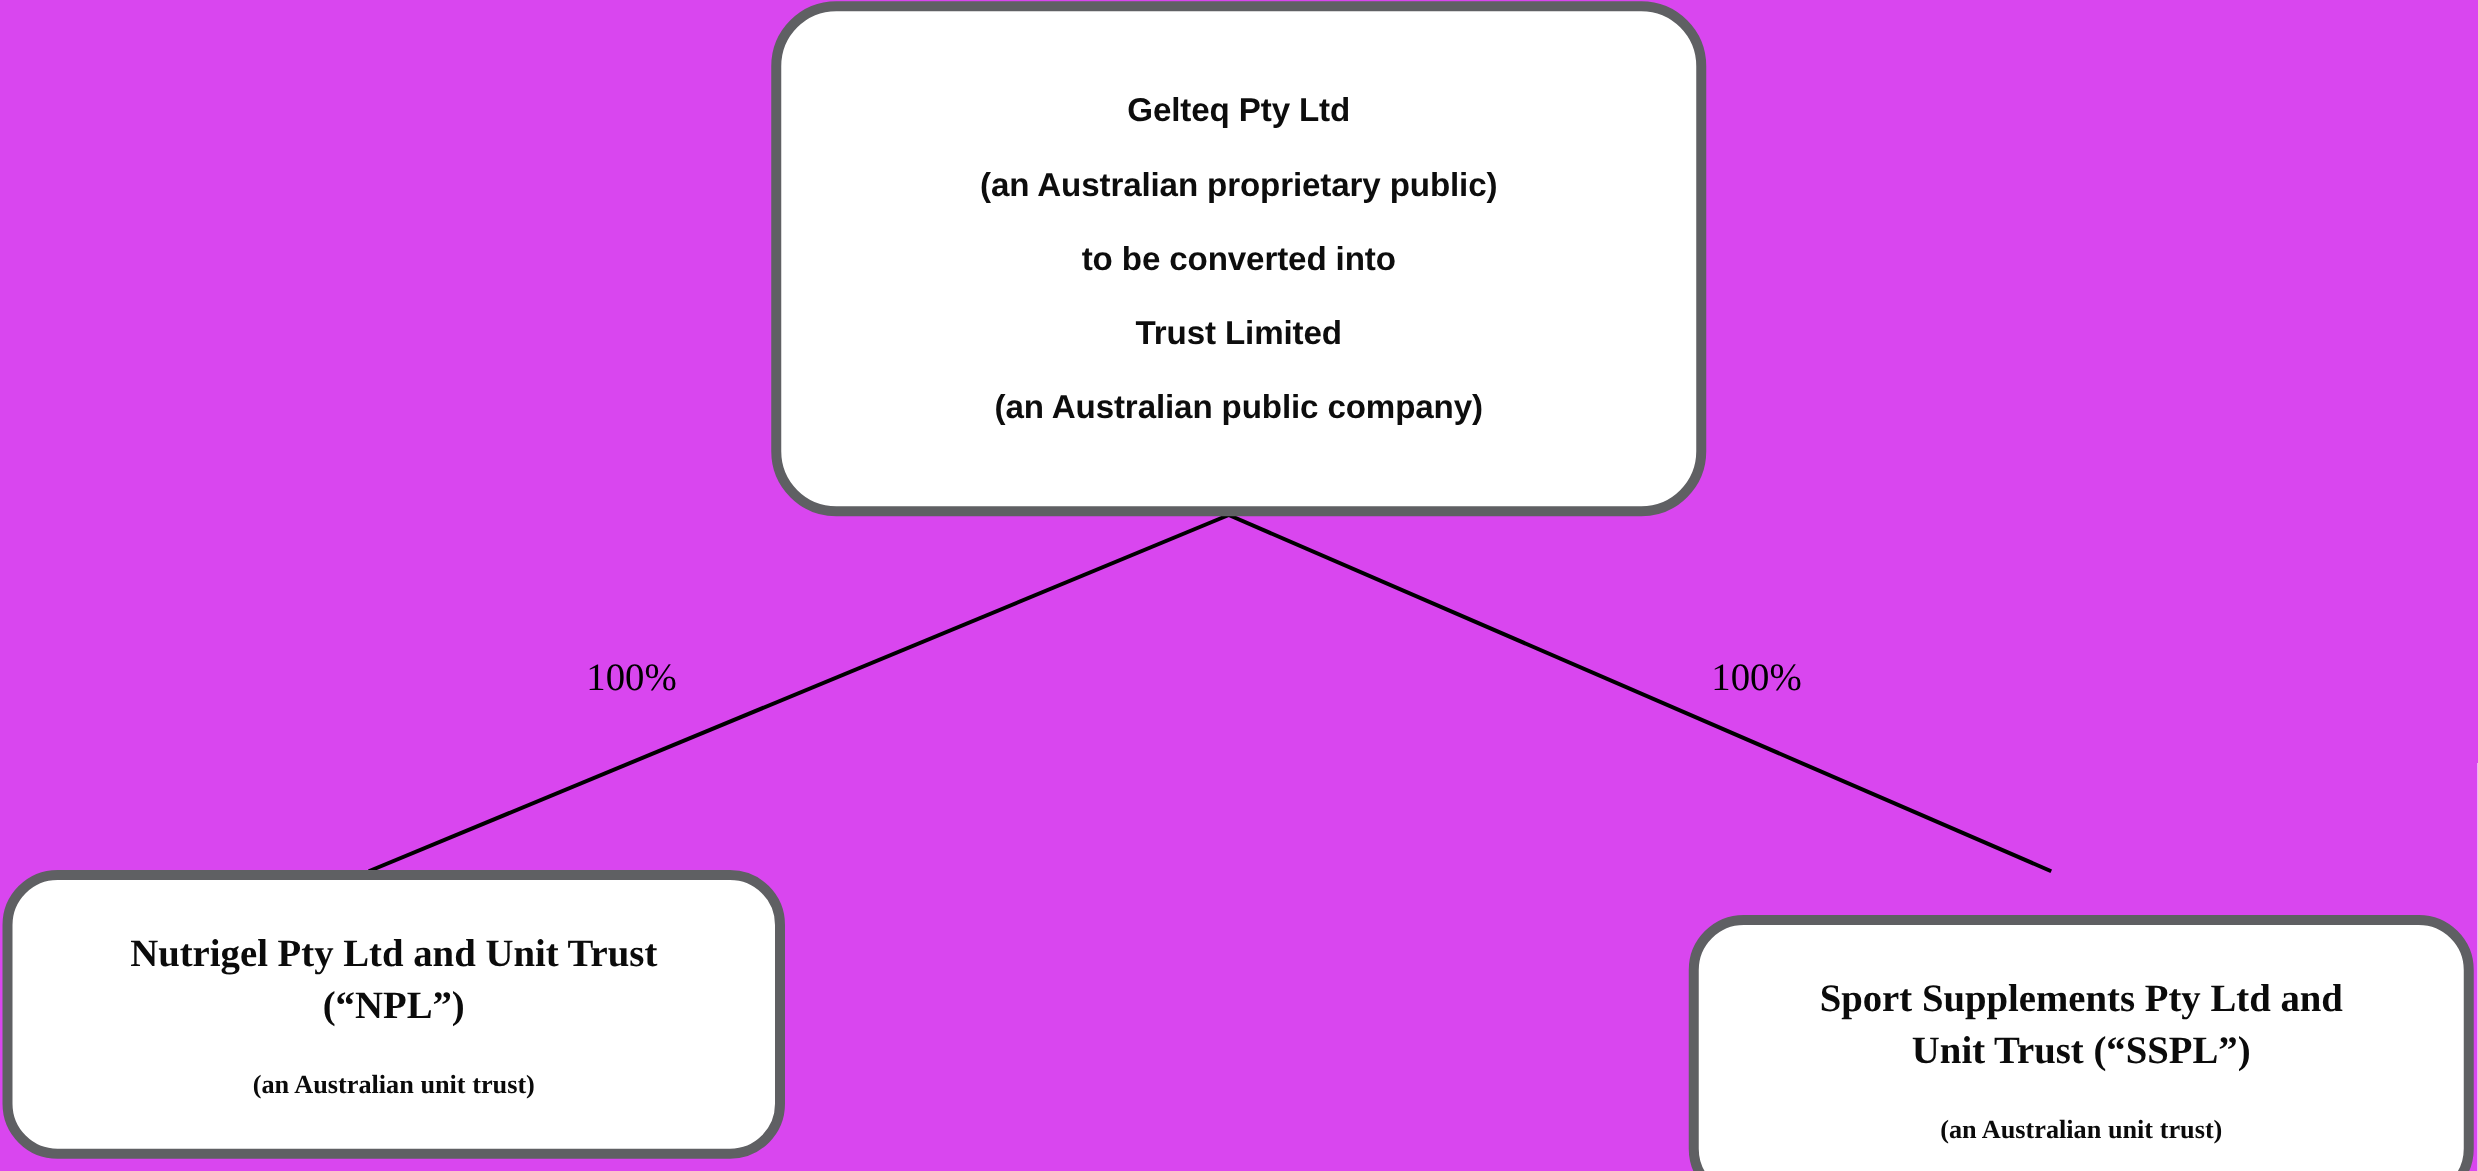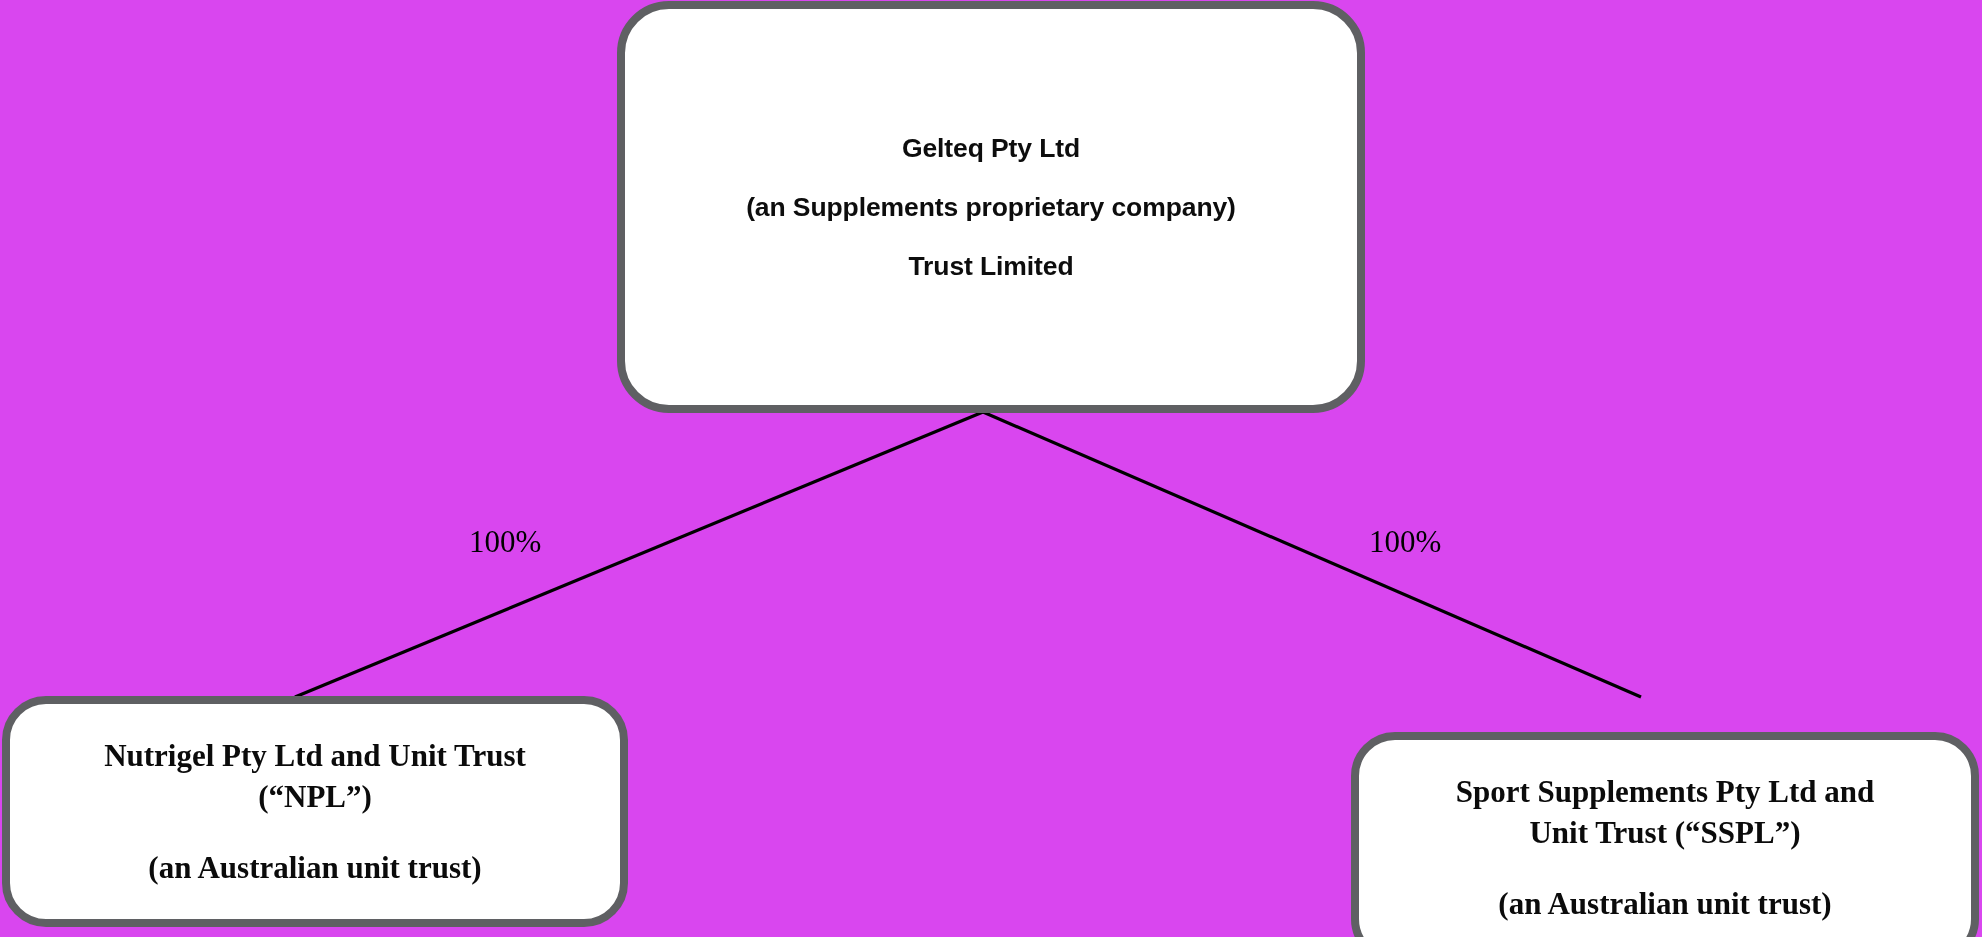--- a/index.html
+++ b/index.html
@@ -75,21 +75,21 @@
     font-weight: bold;
     font-size: 31px;
     line-height: 1.33;
     color: #0b0b0b;
     margin: 0 0 4px 0;
     max-width: 470px;
   }
   .node-sub .subtitle {
     font-family: "Liberation Serif", serif;
     font-weight: bold;
-    font-size: 31px;
+    font-size: 21px;
     line-height: 1.3;
     color: #0b0b0b;
     margin-top: 26px;
     white-space: nowrap;
   }
 
   
   .edge-label {
     position: absolute;
     font-family: Liberation Serif, serif;
@@ -107,22 +107,24 @@
 
 <div id="page">
 
   <svg id="connectors" viewBox="0 0 1982 937" width="1982" height="937" xmlns="http://www.w3.org/2000/svg">
     <polyline points="295,697 983,412" fill="none" stroke="#000000" stroke-width="3.2"></polyline>
     <polyline points="983,412 1641,697" fill="none" stroke="#000000" stroke-width="3.2"></polyline>
   </svg>
 
   <div class="node node-parent">
     <div class="line">Gelteq Pty Ltd</div>
-    <div class="line">(an Supplements proprietary company)</div>
+    <div class="line">(an Australian proprietary public)</div>
+    <div class="line">to be converted into</div>
     <div class="line">Trust Limited</div>
+    <div class="line">(an Australian public company)</div>
   </div>
 
   <div class="edge-label edge-label-left">100%</div>
   <div class="edge-label edge-label-right">100%</div>
 
   <div class="node node-sub node-sub-left">
     <div class="title">Nutrigel Pty Ltd and Unit Trust (“NPL”)</div>
     <div class="subtitle">(an Australian unit trust)</div>
   </div>
 

